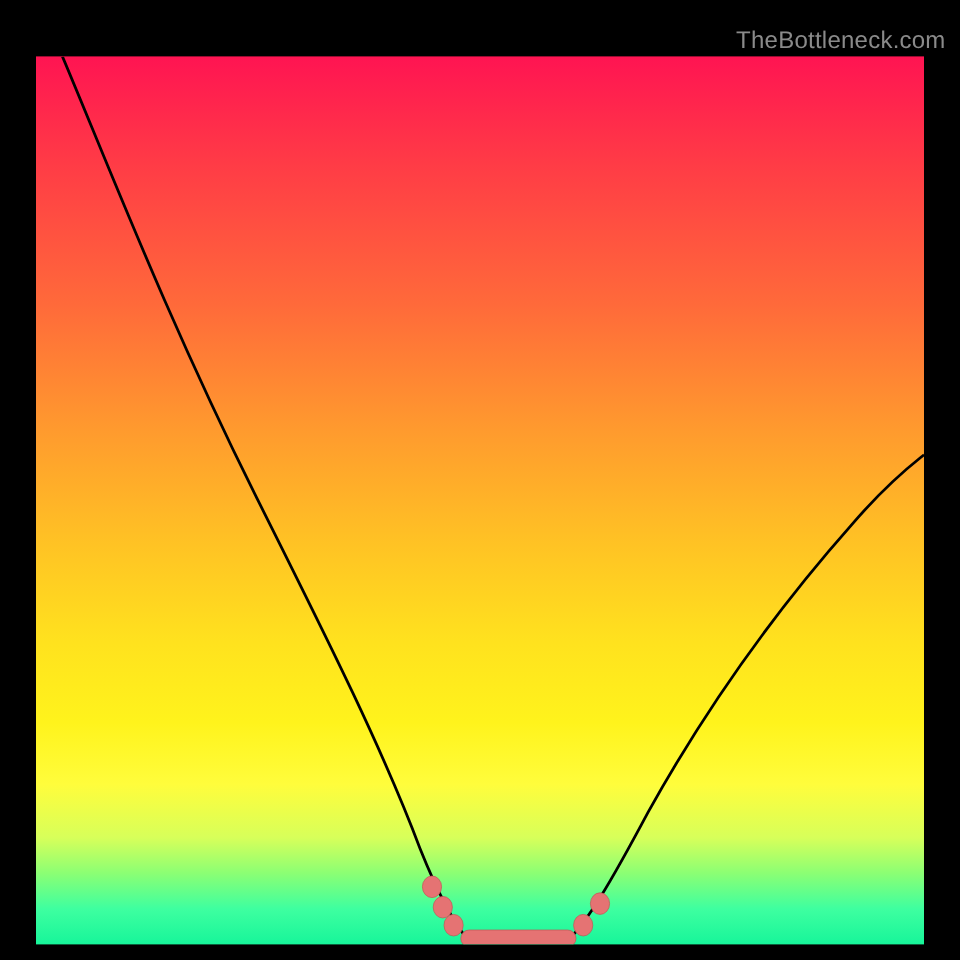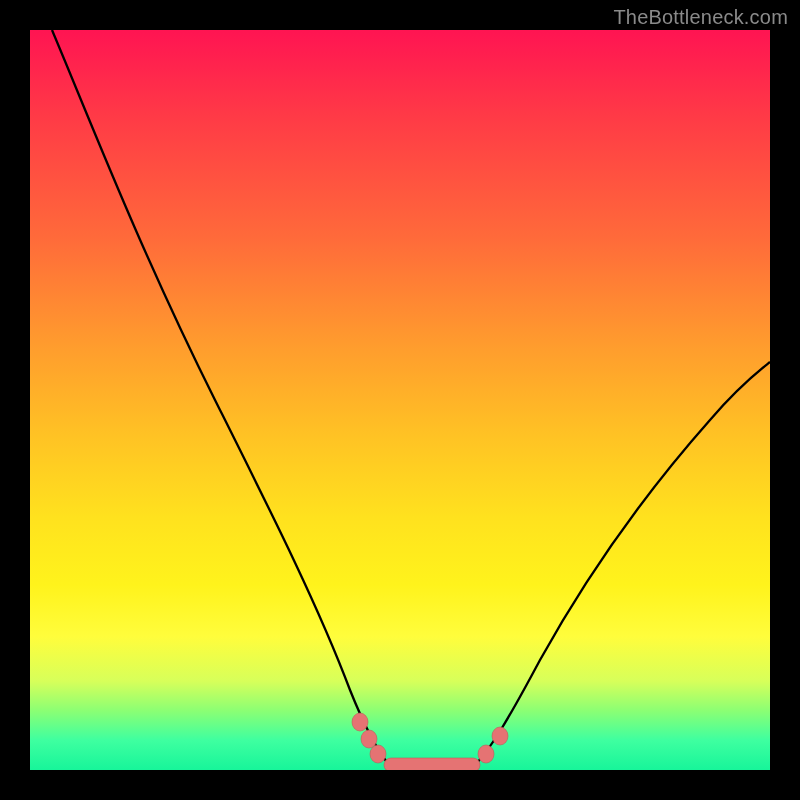--- a/index.html
+++ b/index.html
@@ -7,21 +7,21 @@
     padding: 0;
     width: 800px;
     height: 800px;
     background: #000;
     overflow: hidden;
     font-family: Arial, Helvetica, sans-serif;
   }
   .frame {
     position: absolute;
     left: 0;
-    top: 0;
+    top: 17px;
     width: 800px;
     height: 604px;
     background: #000;
   }
   .plot-area {
     position: absolute;
     left: 30px;
     top: 30px;
     width: 740px;
     height: 740px;

